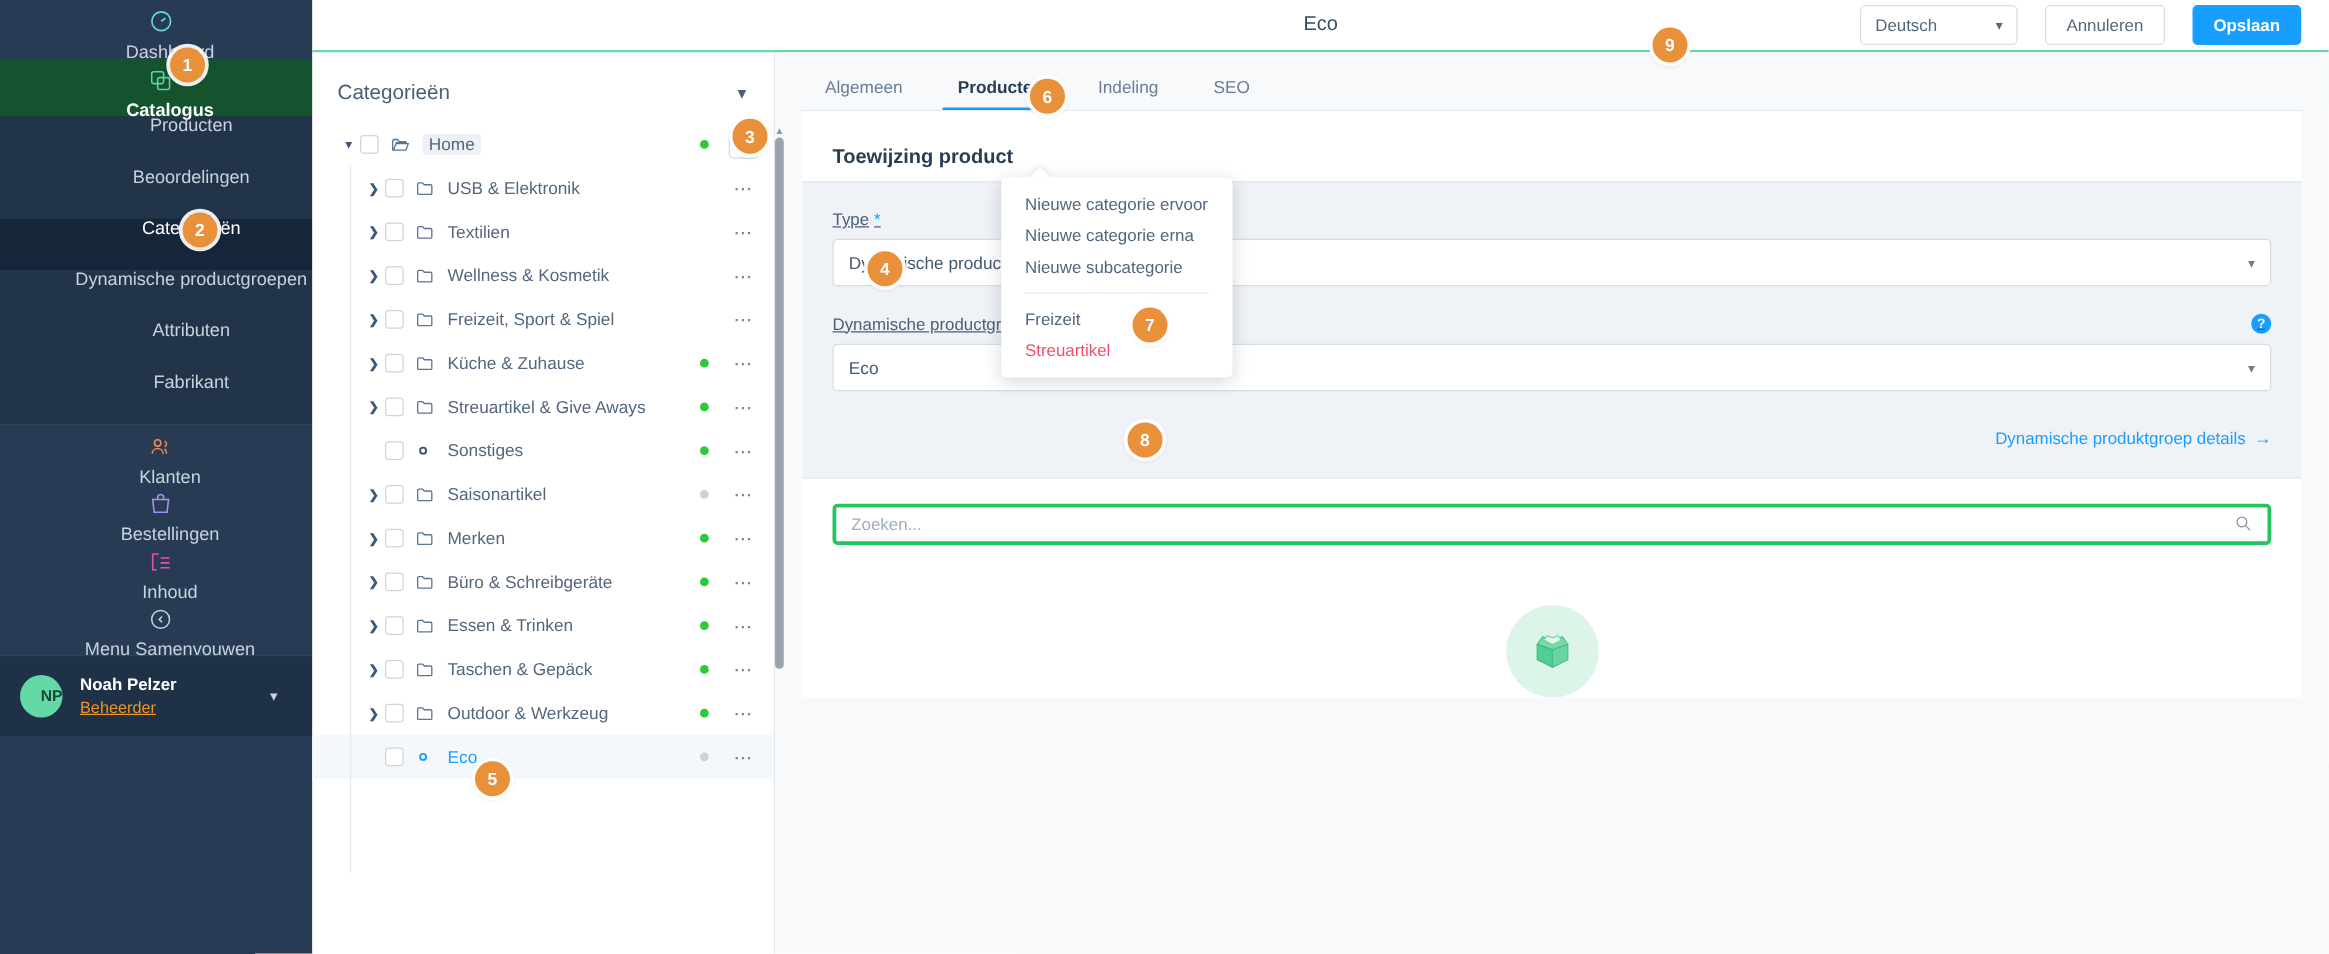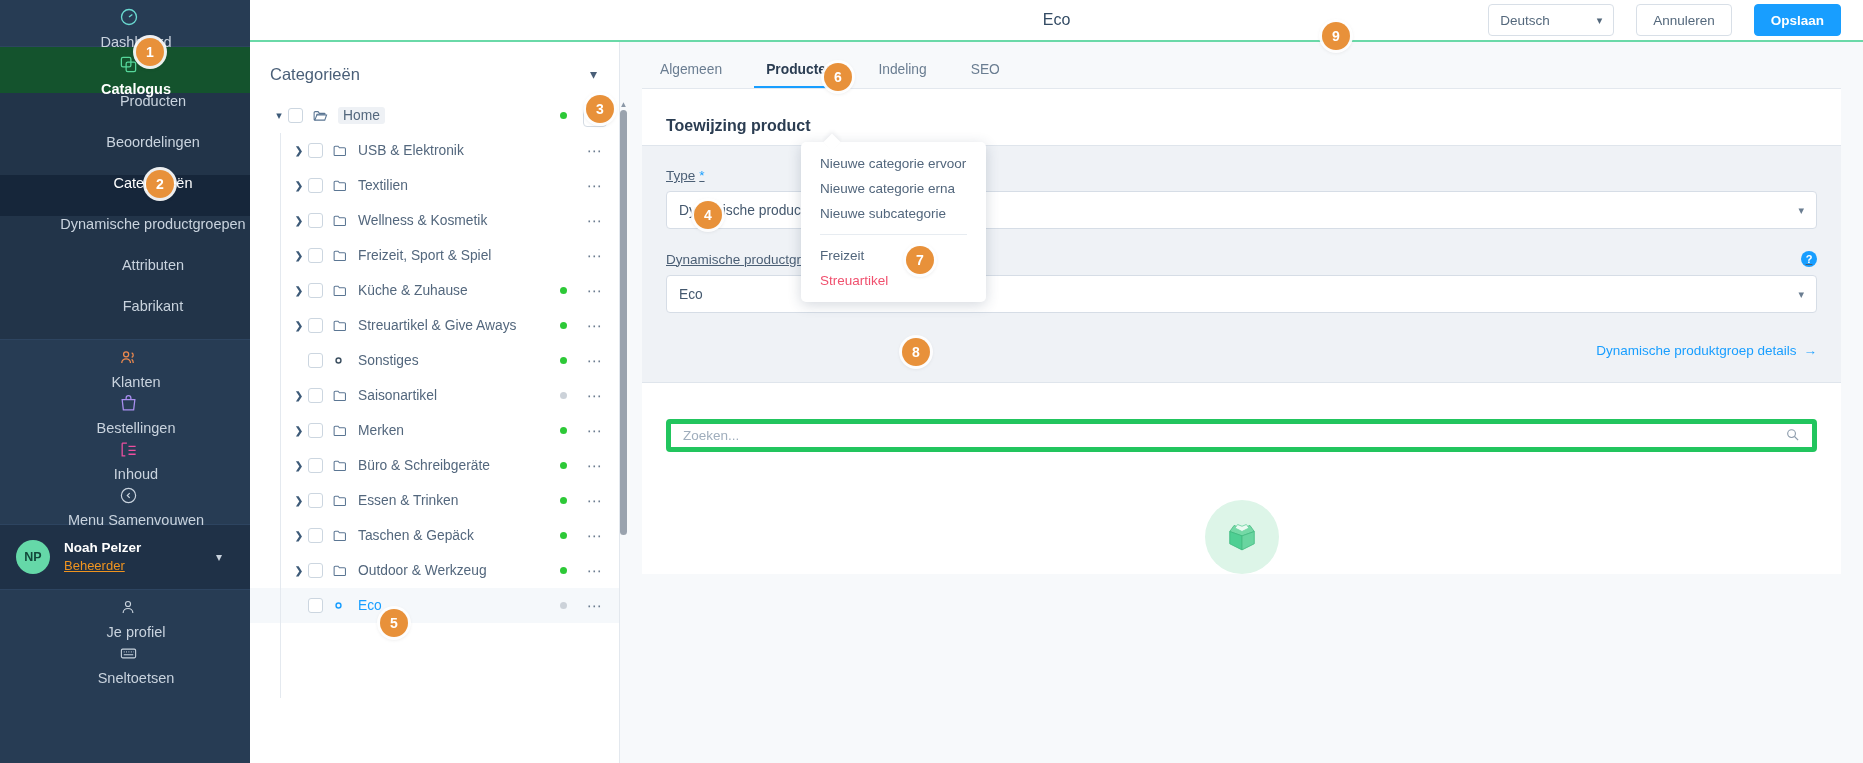--- a/index.html
+++ b/index.html
@@ -36,21 +36,21 @@
   .sb-divider { height: 1px; background: #2d4460; }
 
   .sb-user {
     display: flex; align-items: center; height: 64px;
     padding-left: 16px; background: #1f3147; position: relative;
   }
   .avatar {
     width: 34px; height: 34px; border-radius: 50%;
     background: #65d8a8; color: #12493a;
     font-size: 12.5px; font-weight: bold;
-    display: flex; align-items: center; justify-content: center;
+    display: flex; align-items: center; justify-content: flex-end;
     flex: 0 0 34px;
   }
   .sb-user .names { margin-left: 14px; line-height: 1.35; }
   .sb-user .nm { font-size: 13.5px; font-weight: bold; color: #ffffff; }
   .sb-user .rl { font-size: 13px; color: #f0941f; text-decoration: underline; }
   .sb-user .chev { position: absolute; right: 28px; color: #c9d3de; font-size: 12px; }
 
   
   .main { flex: 1; height: 763px; display: flex; flex-direction: column; position: relative; background: #fff; }
   .topbar {
@@ -200,22 +200,22 @@
     font-size: 13.8px; color: #44586e; cursor: pointer;
   }
   .select-ctrl .cv { margin-left: auto; font-size: 11px; color: #6a7d91; }
   .link-row { display: flex; justify-content: flex-end; padding-top: 8px; }
   .link-blue {
     font-size: 13.5px; color: #189eff; cursor: pointer;
     display: flex; align-items: center; gap: 7px;
   }
   .search-zone { background: #fff; padding: 20px 24px 20px 24px; }
   .search-box {
-    height: 33px; border: 5px solid #22c55e; border-radius: 4px; background: #fff;
-    display: flex; align-items: center; padding: 0 12px; margin-top: 16px;
+    height: 33px; border: 3px solid #22c55e; border-radius: 4px; background: #fff;
+    display: flex; align-items: center; padding: 0 12px;
   }
   .search-box input {
     border: 0; outline: 0; flex: 1; font-size: 13.5px; color: #44586e;
     font-family: "Liberation Sans", sans-serif; background: transparent;
   }
   .search-box input::placeholder { color: #9fadbc; }
   .search-ico { color: #8c9bab; font-size: 14px; }
   .empty-zone { background: #fff; flex: 1; display: flex; justify-content: center; padding-top: 28px; }
   .box-circle {
     width: 74px; height: 74px; border-radius: 50%; background: #ddf5e8;
@@ -328,40 +328,20 @@
         <span>NP</span>
       </div>
       <div class="names">
         <div class="nm">Noah Pelzer</div>
         <div class="rl">Beheerder</div>
       </div>
       <span class="chev">▾</span>
     </div>
     <div class="sb-divider"></div>
 
-    <div class="sb-group">
-      <div class="sb-item top">
-        <span class="ico">
-          <svg width="18" height="18" viewBox="0 0 24 24" fill="none" stroke="#c9d3de" stroke-width="1.5">
-            <circle cx="12" cy="8" r="3.4"></circle>
-              <path d="M5.5 20c0-3.6 2.9-6 6.5-6s6.5 2.4 6.5 6"></path>
-          </svg>
-        </span>
-        <span>Je profiel</span>
-      </div>
-      <div class="sb-item top">
-        <span class="ico">
-          <svg width="19" height="19" viewBox="0 0 24 24" fill="none" stroke="#c9d3de" stroke-width="1.4">
-            <rect x="3" y="6.5" width="18" height="11" rx="1.6"></rect>
-            <path d="M6 10h1M9 10h1M12 10h1M15 10h1M18 10h.5M6 13.5h12"></path>
-          </svg>
-        </span>
-        <span>Sneltoetsen</span>
-      </div>
-    </div>
   </nav>
 
   <div class="main">
 
     <div class="topbar">
       <div class="title">Eco</div>
       <div class="actions">
         <div class="lang-select">
           <span>Deutsch</span>
           <span class="cv">▾</span>

